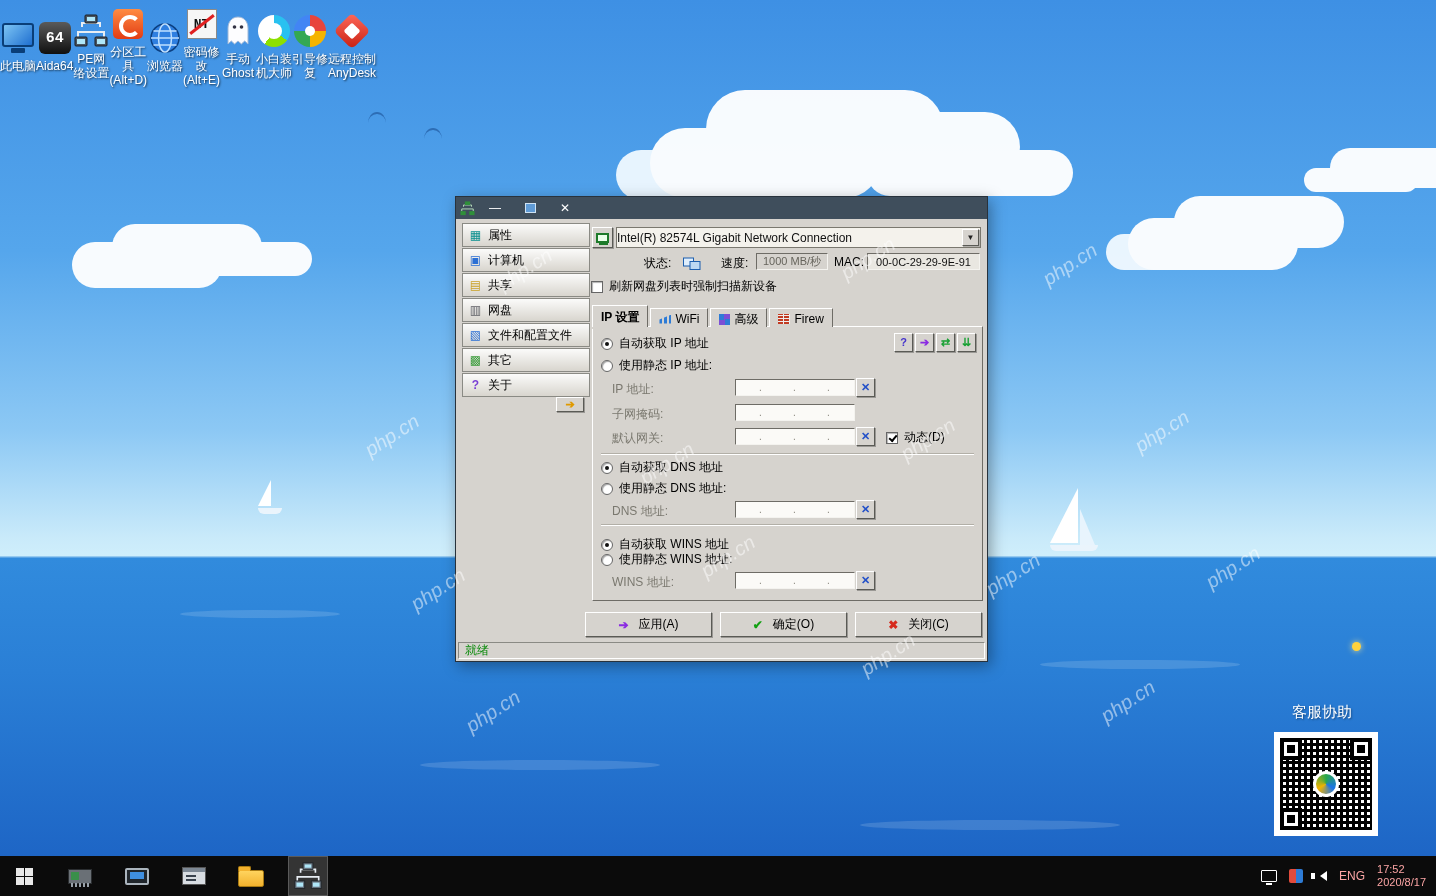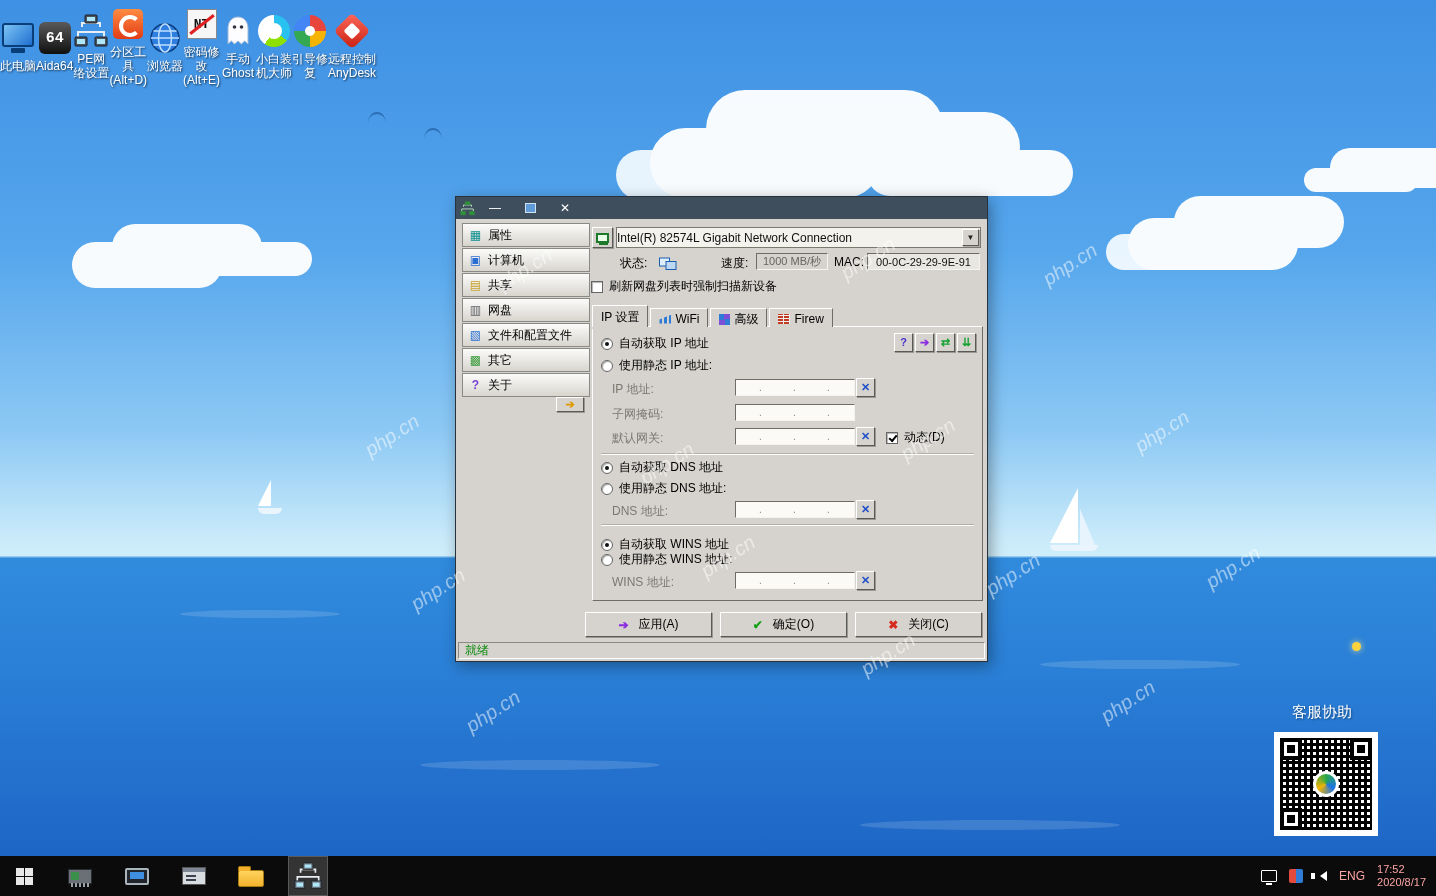--- a/index.html
+++ b/index.html
@@ -106,21 +106,21 @@
         border-left:2px solid #000; border-bottom:2px solid #000; transform:rotate(-50deg); }
   .radio { width:12px; height:12px; border-radius:50%; background:#fff; border:1px solid #666;
         box-shadow:inset 1px 1px 1px rgba(0,0,0,.35); position:relative; flex:none; }
   .radio.checked::after { content:""; position:absolute; left:3px; top:3px; width:4px; height:4px;
         border-radius:50%; background:#111; }
 
   .tabstrip { position:absolute; left:136px; top:86px; height:22px; display:flex; align-items:flex-end; z-index:2; }
   .tab { height:19px; padding:2px 8px 0; background:#d6d3ce; border:1px solid #6e6c66; border-bottom:none;
         border-top-color:#fff; border-left-color:#fff; margin-right:2px; display:inline-flex; align-items:center;
         gap:4px; font-size:12px; cursor:pointer; }
-  .tab.active { height:22px; font-weight:normal; box-shadow:0 2px 0 #d6d3ce; }
+  .tab.active { height:22px; font-weight:bold; box-shadow:0 2px 0 #d6d3ce; }
   .tico-wifi { width:12px; height:9px; background:repeating-linear-gradient(90deg,#2e7cd6 0 3px,transparent 3px 5px);
         clip-path:polygon(0 100%,0 55%,100% 0,100% 100%); }
   .tico-adv { width:11px; height:11px; background:conic-gradient(#7b4fd6 25%,#2e7cd6 0 50%,#7b4fd6 0 75%,#2e7cd6 0); }
   .tico-fw { width:12px; height:10px; background:#c23b22;
         background-image:repeating-linear-gradient(0deg,transparent 0 2px,#eee 2px 3px),
                          repeating-linear-gradient(90deg,transparent 0 5px,#eee 5px 6px); }
 
   .panel { position:absolute; left:136px; top:107px; width:391px; height:275px;
         border:1px solid; border-color:#ffffff #6e6c66 #6e6c66 #ffffff; background:#d6d3ce; }
   .rrow { position:absolute; left:8px; display:flex; align-items:center; gap:6px; font-size:12px; cursor:pointer; }
@@ -375,21 +375,21 @@
         </button>
 
       <button class="adapter-btn btn3d">
         <span class="nic"></span>
       </button>
       <div class="combo sunk">
         <span class="combo-text">Intel(R) 82574L Gigabit Network Connection</span>
         <span class="combo-arrow btn3d">▼</span>
       </div>
 
-      <div class="row-abs" style="left:164px;top:36px;gap:12px">
+      <div class="row-abs" style="left:188px;top:36px;gap:12px">
         <span>状态:</span>
         <svg width="18" height="14" viewBox="0 0 18 14">
           <rect x="0.5" y="1" width="10" height="8" fill="#dfeefc" stroke="#1d5fae"></rect>
           <rect x="7" y="4.5" width="10" height="8" fill="#bcd8f2" stroke="#1d5fae"></rect>
         </svg>
       </div>
       <div class="row-abs" style="left:265px;top:36px">
         <span>速度:</span>
       </div>
       <div class="field sunk speed-field">

